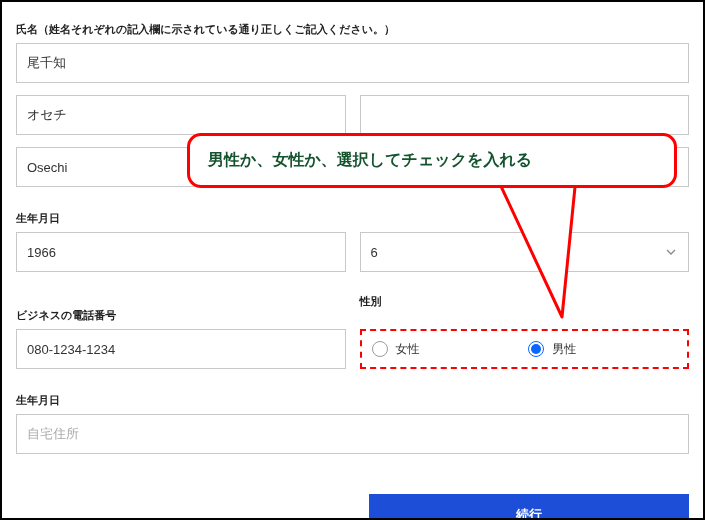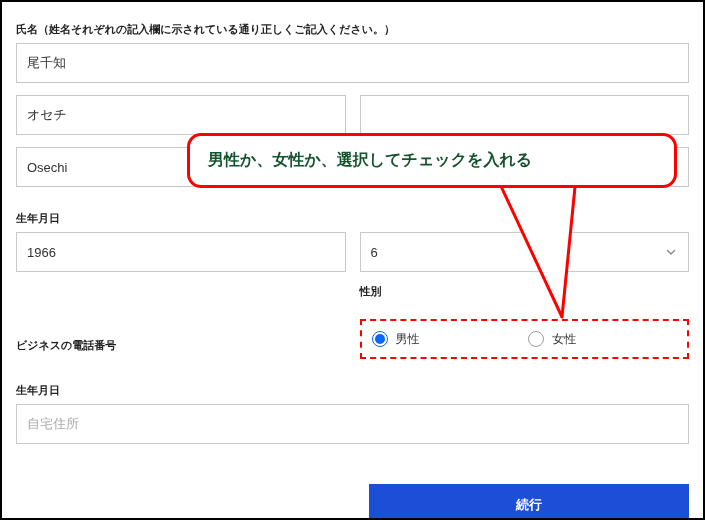--- a/index.html
+++ b/index.html
@@ -177,34 +177,35 @@
       <svg viewBox="0 0 10 10">
           <path d="M1 3 L5 7 L9 3" stroke="#888" stroke-width="1.3" fill="none"></path>
         </svg>
     </span>
   </div>
 </div>
 
 <div class="phone-gender-row">
   <div class="phone-col">
     <div class="section-label">ビジネスの電話番号</div>
+    <div class="input-box">080-1234-1234</div>
   </div>
   <div class="gender-col">
     <div class="gender-label">性別</div>
     <div class="gender-box">
+      <div class="radio-item">
+        <div class="radio-outer"></div>
+        <span class="radio-label">女性</span>
+      </div>
       <div class="radio-item">
         <div class="radio-outer selected">
           <div class="radio-inner"></div>
         </div>
         <span class="radio-label">男性</span>
       </div>
-      <div class="radio-item">
-        <div class="radio-outer"></div>
-        <span class="radio-label">女性</span>
-      </div>
     </div>
   </div>
 </div>
 
 <div class="section-label">生年月日</div>
 <div class="row">
   <div class="input-box placeholder" style="flex:1">自宅住所</div>
 </div>
 
 <div class="submit-row">

